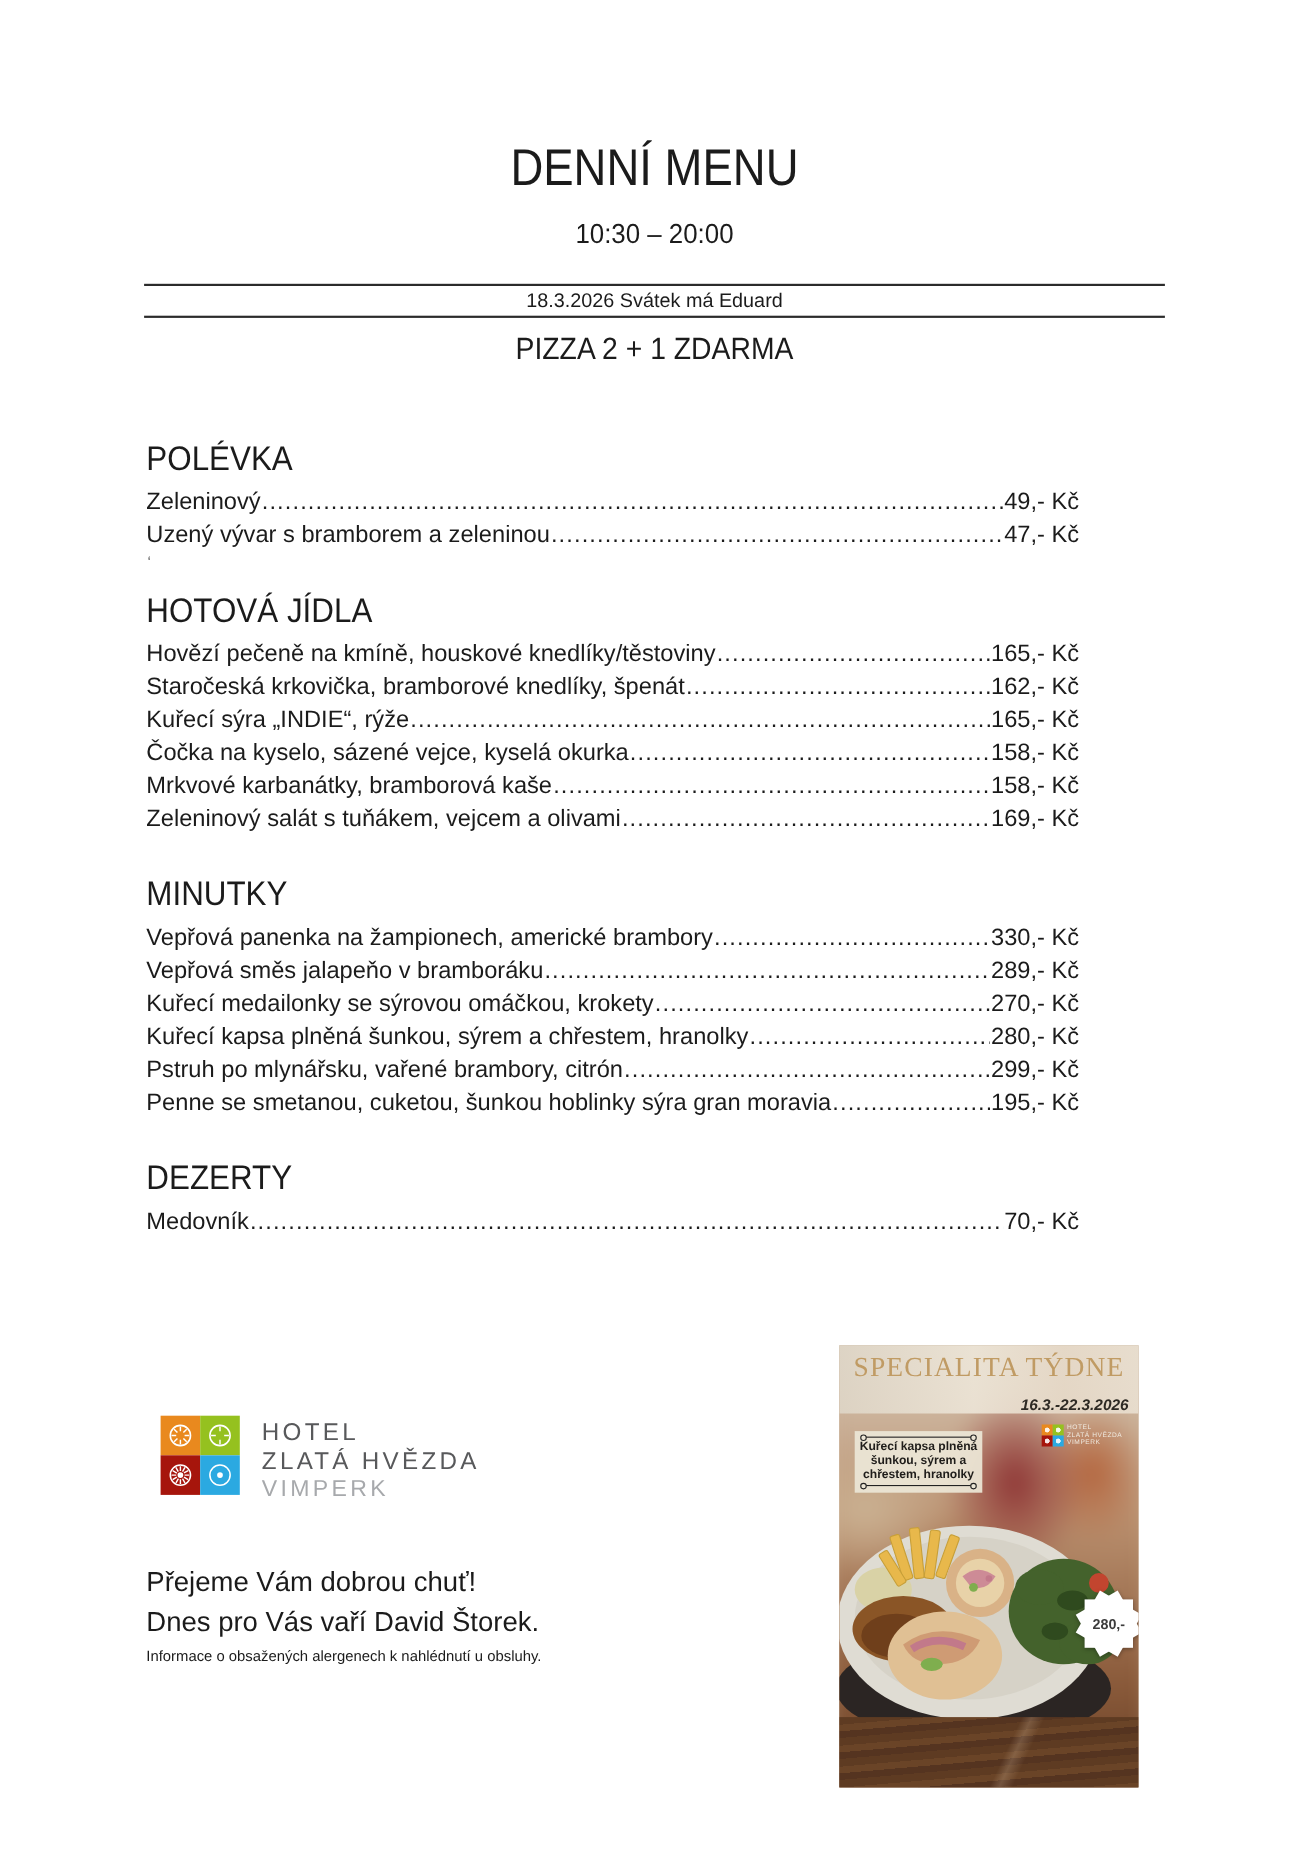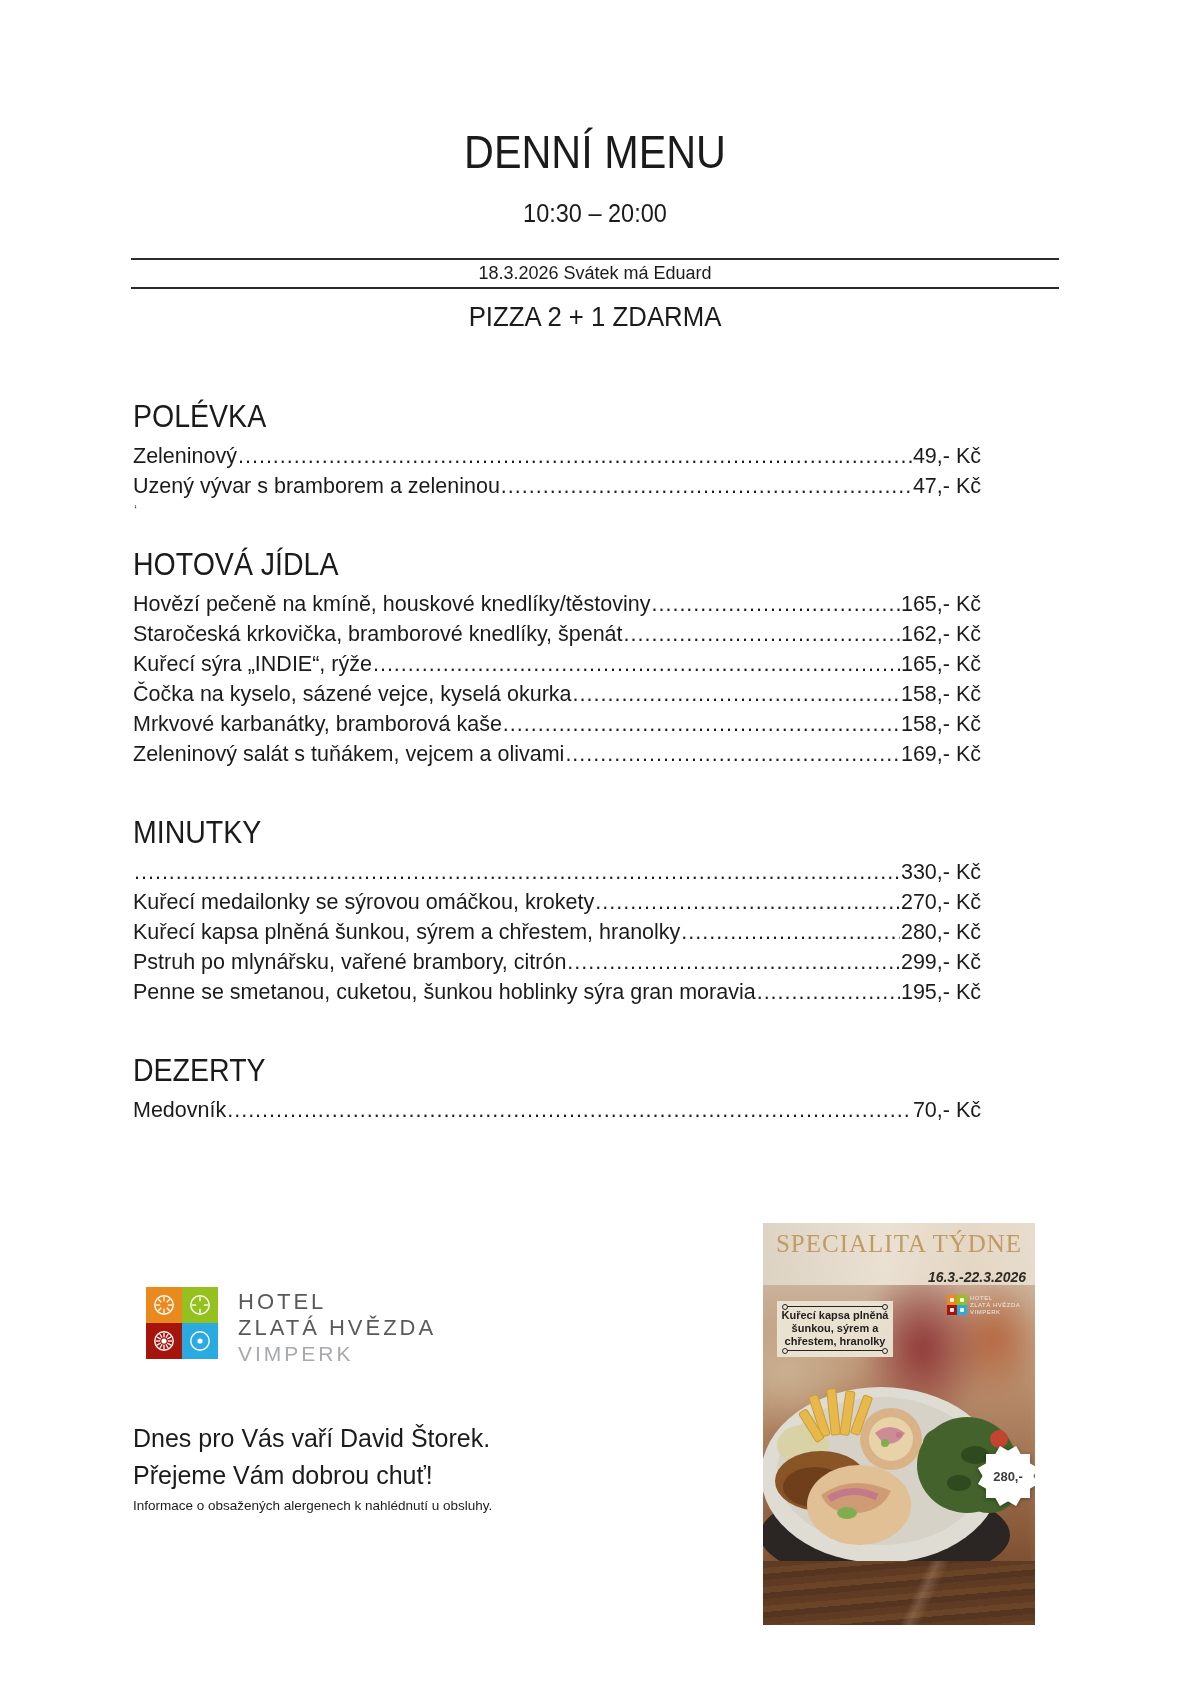--- a/index.html
+++ b/index.html
@@ -14,21 +14,21 @@
     font-size:47px; letter-spacing:0px; transform:scaleX(.88); font-weight:400; }
   .hours { top:199px; left:0; width:100%; text-align:center; font-size:25px; transform:scaleX(.94); }
   .rule { left:131px; width:928px; height:2px; background:#2b2b2b; }
   .rule-1 { top:258px; } .rule-2 { top:287px; }
   .dateline { top:263px; left:0; width:100%; text-align:center; font-size:18px; }
   .promo { top:301px; left:0; width:100%; text-align:center; font-size:28px; transform:scaleX(.92); }
 
   
   .menu { top:398px; left:133px; width:848px; }
   .menu-section { margin:0; }
-  .menu-section + .menu-section { margin-top:45px; }
+  .menu-section + .menu-section { margin-top:35px; }
   .menu-section.gap-lg { }
   .section-heading { font-size:31px; line-height:38px; font-weight:400; margin:0 0 5px 0;
     transform:scaleX(.92); transform-origin:left center; }
   .row { display:flex; align-items:baseline; font-size:21.5px; line-height:30px; }
   .row .iname { white-space:nowrap; }
   .row .dots { flex:1 1 auto; min-width:0; overflow:hidden; white-space:nowrap; margin:0 1px; }
   .row .dots::after { content:"..................................................................................................................................................................................................................................................................."; letter-spacing:1px; }
   .row .iprice { white-space:nowrap; }
   .stray { top:502px; left:134px; font-size:14px; color:#555; }
 
@@ -149,24 +149,30 @@
       <span class="dots"></span>
       <span class="iprice">169,- Kč</span>
     </div>
   </div>
     </div>
 
     <div class="menu-section">
       <h2 class="section-heading">MINUTKY</h2>
       <div>
     <div class="row">
+      <span class="iname">Vepřová panenka na žampionech, americké brambory</span>
       <span class="dots"></span>
       <span class="iprice">330,- Kč</span>
     </div>
 
+    <div class="row">
+      <span class="iname">Vepřová směs jalapeňo v bramboráku</span>
+      <span class="dots"></span>
+      <span class="iprice">289,- Kč</span>
+    </div>
 
     <div class="row">
       <span class="iname">Kuřecí medailonky se sýrovou omáčkou, krokety</span>
       <span class="dots"></span>
       <span class="iprice">270,- Kč</span>
     </div>
 
     <div class="row">
       <span class="iname">Kuřecí kapsa plněná šunkou, sýrem a chřestem, hranolky</span>
       <span class="dots"></span>
@@ -249,22 +255,22 @@
         </svg>
       </div>
     </div>
   <div class="abs logo-text">
     <div class="l1">HOTEL</div>
     <div class="l2">ZLATÁ HVĚZDA</div>
     <div class="l3">VIMPERK</div>
   </div>
 
   <div class="abs chef">
+    <div>Přejeme Vám dobrou chuť!</div>
     <div>Dnes pro Vás vaří David Štorek.</div>
-    <div>Přejeme Vám dobrou chuť!</div>
   </div>
   <div class="abs allergen">Informace o obsažených alergenech k nahlédnutí u obsluhy.</div>
 
   <div class="abs special">
     <div class="sp-blur"></div>
     <div class="sp-band"></div>
     <div class="sp-title">SPECIALITA TÝDNE</div>
     <div class="sp-date">16.3.-22.3.2026</div>
 
     <div class="sp-logo">

